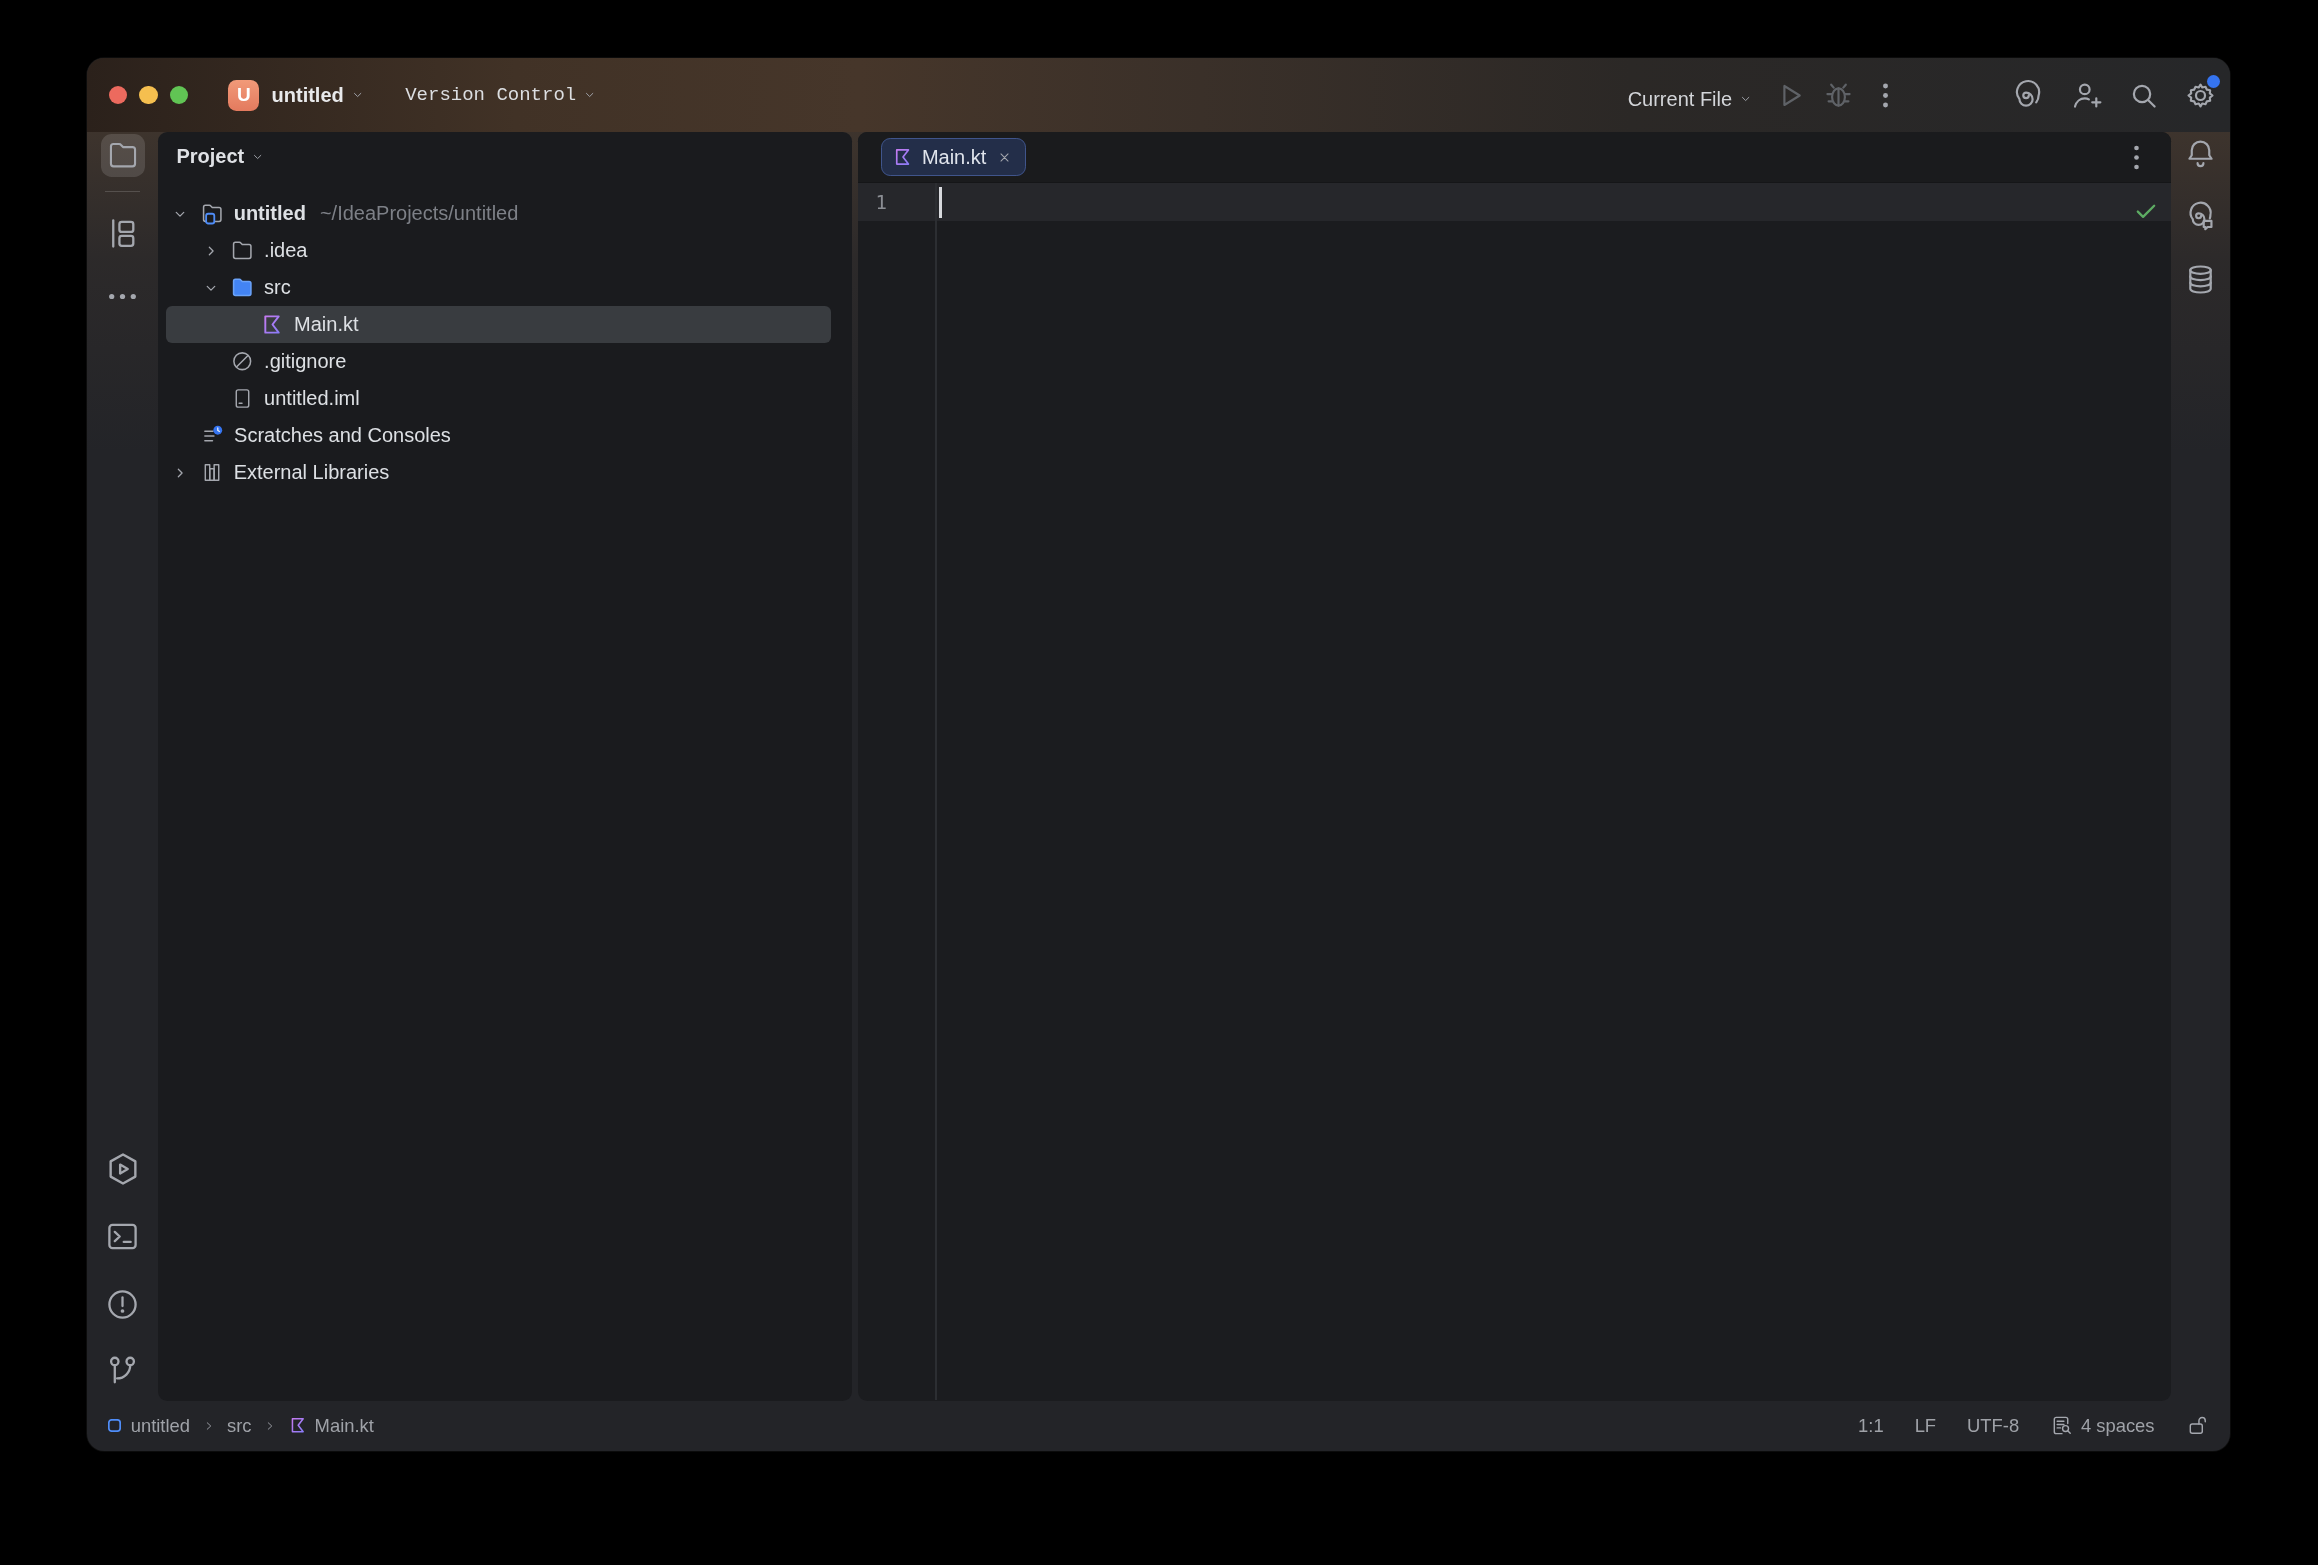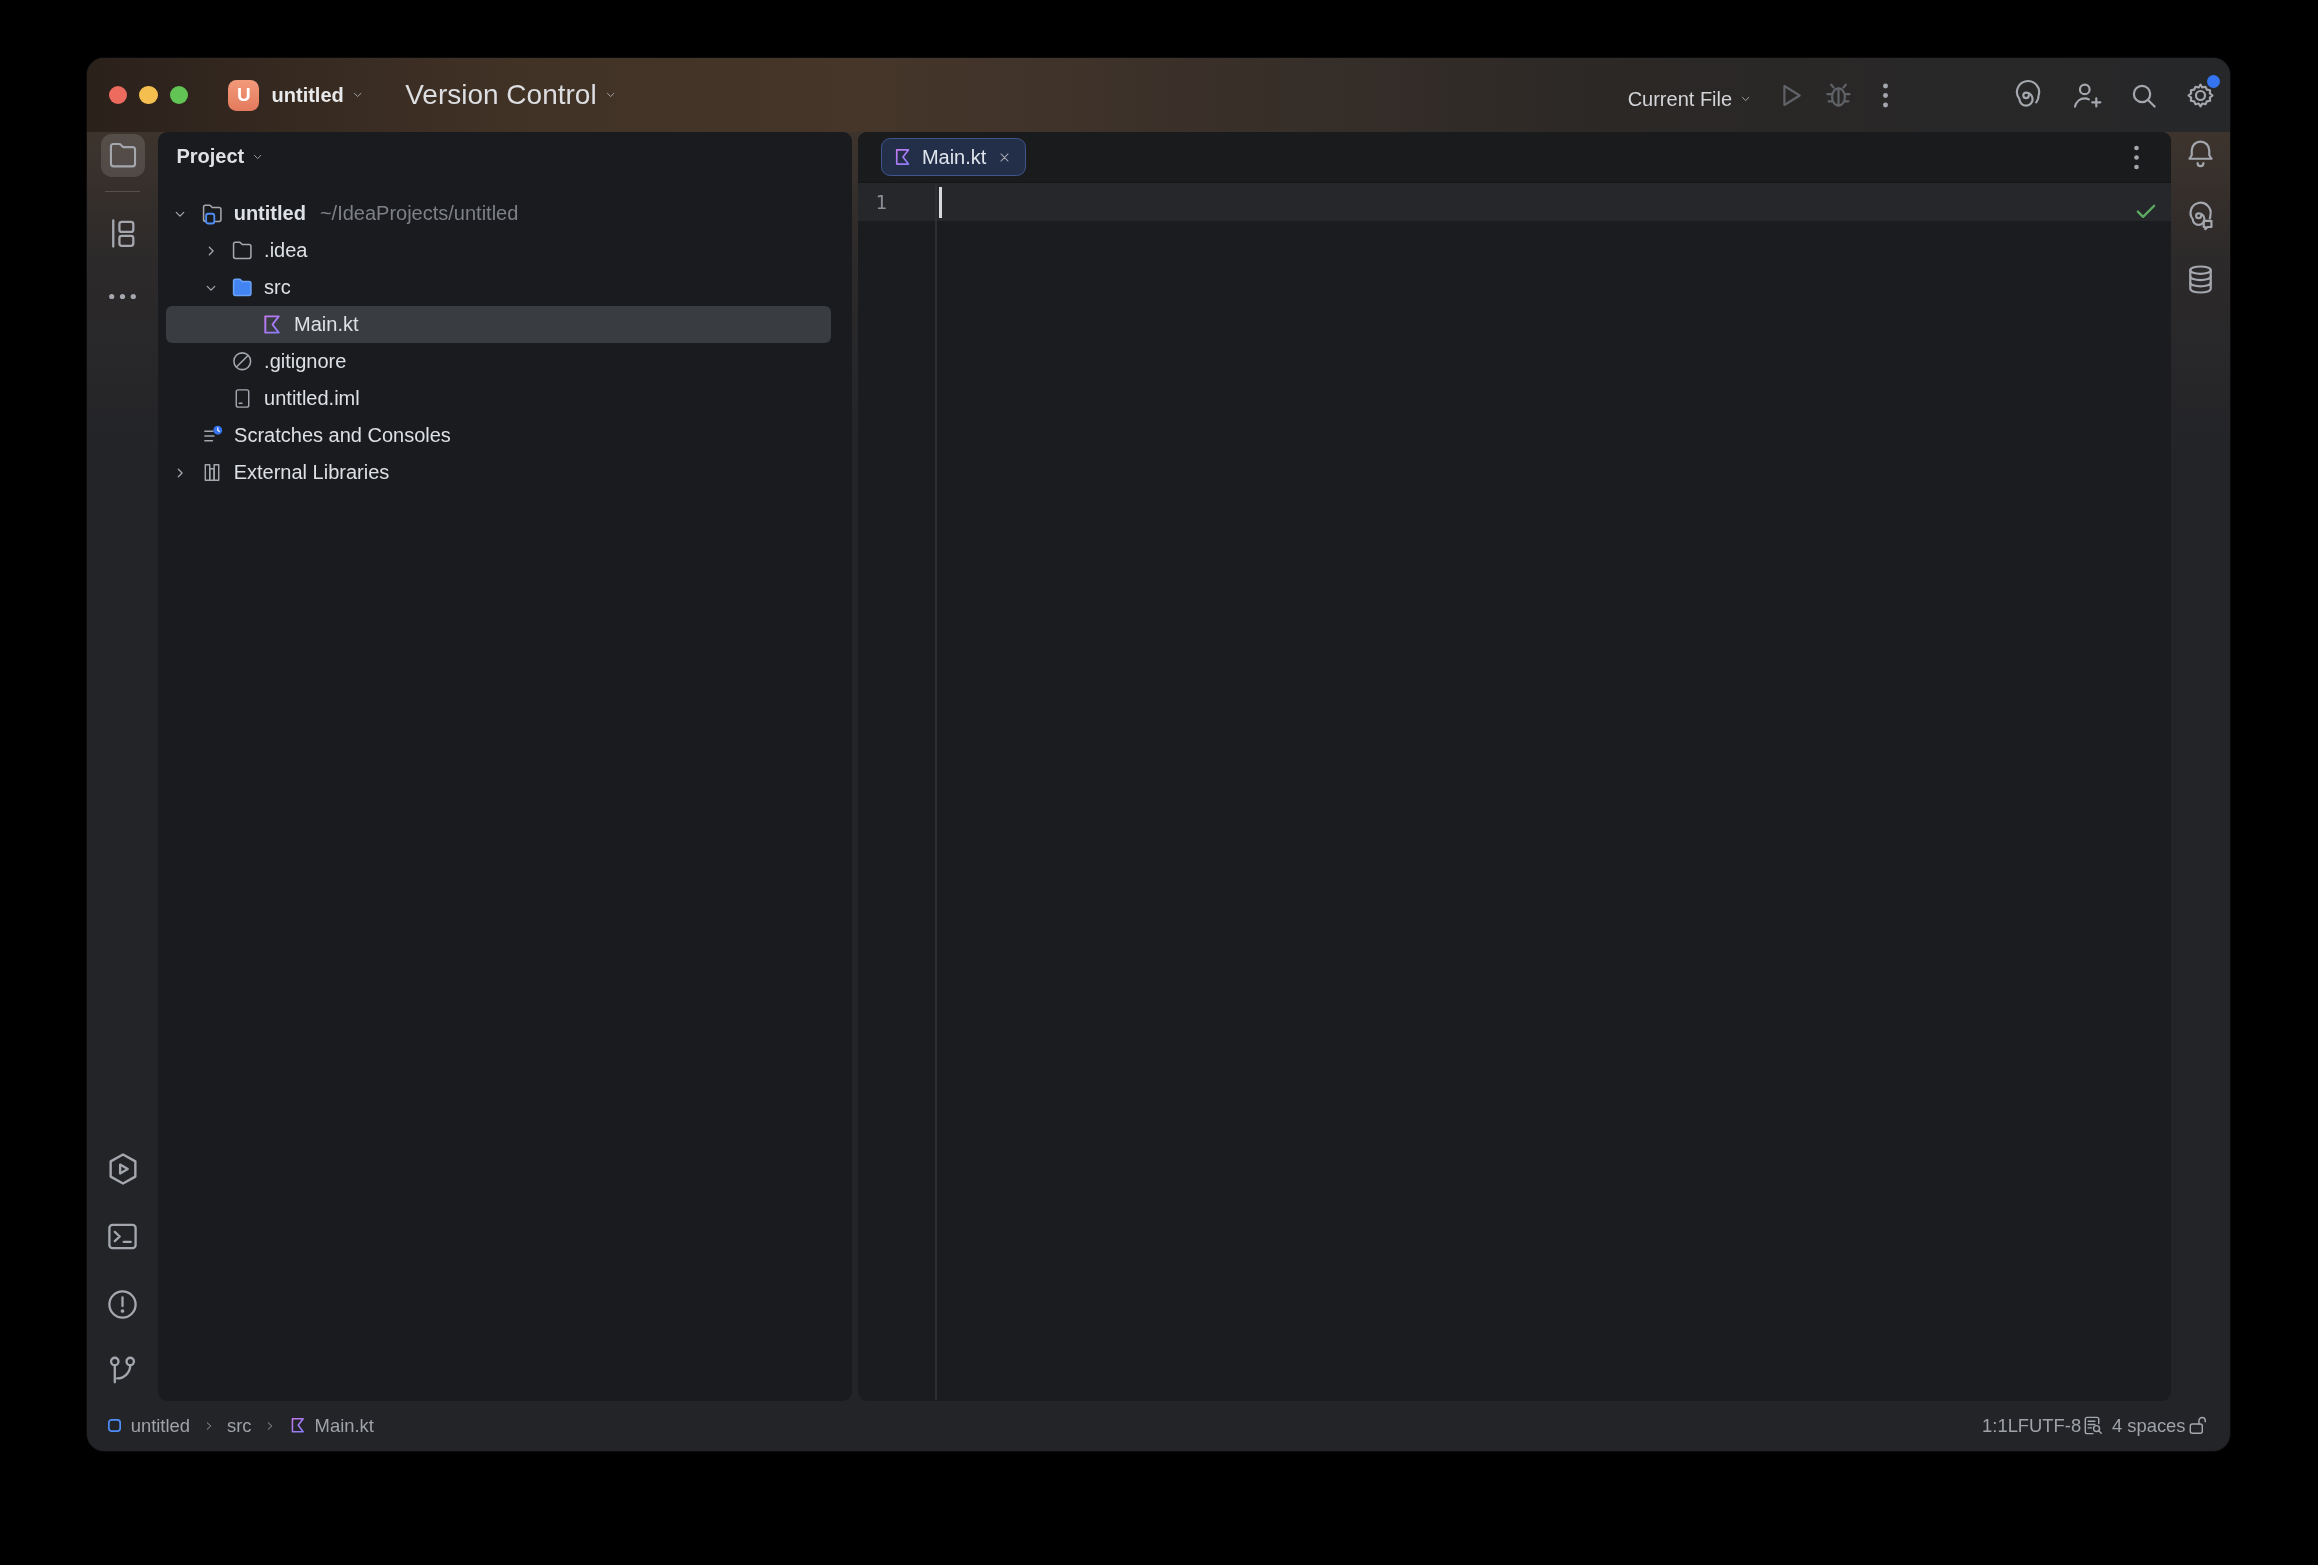--- a/index.html
+++ b/index.html
@@ -26,21 +26,21 @@
   .light.green  { background:#61c454; }
 
   .project-widget { display:flex; align-items:center; margin-left:40px; cursor:default; }
   .project-badge { width:31px; height:31px; border-radius:8.4px;
                    background:linear-gradient(180deg,#f29a79,#e37a5e);
                    color:#fff; font-size:19px; font-weight:bold;
                    display:flex; align-items:center; justify-content:center; }
   .project-name { margin-left:12.3px; color:#e8e9eb; font-size:20px; font-weight:600; }
   .chev { margin-left:6.1px; }
   .vcs-widget { display:flex; align-items:center; margin-left:40px; }
-  .vcs-label { color:#dcdee1; font-size:28px; }
+  .vcs-label { color:#dcdee1; font-size:19px;font-family:Liberation Mono, monospace; }
 
   .tb-right { position:absolute; right:0; top:0; height:74px; display:flex; align-items:center;
               padding-right:12.3px; }
   .runcfg { display:flex; align-items:center;margin-top:8px; }
   .runcfg-label { color:#d3d5d9; font-size:20px; }
   .tb-icon { width:35px; height:35px; display:flex; align-items:center; justify-content:center; }
   .gear-wrap { position:relative; }
   .gear-dot { position:absolute; right:-2.3px; top:-2.3px; width:13px; height:13px; border-radius:50%;
               background:#3574f0; }
 
@@ -96,21 +96,21 @@
   .right-rail { position:absolute; right:0; top:0; width:60px; height:100%;
                 display:flex; flex-direction:column; align-items:center; gap:28px; padding-top:3.8px; }
   .rr-btn { width:35px; height:35px; display:flex; align-items:center; justify-content:center; }
 
   
   .status-bar { position:absolute; left:0; right:0; bottom:0; height:51px; z-index:2;
                 display:flex; align-items:center; justify-content:space-between;
                 padding:0 21.5px 0 19px; font-size:18.4px; color:#9fa2a8; }
   .crumbs { display:flex; align-items:center; gap:11.5px; }
   .crumb { display:flex; align-items:center; gap:7.7px; }
-  .sb-right { display:flex; align-items:center; }
+  .sb-right { display:flex; align-items:center; gap:31px; }
   .sb-item { display:flex; align-items:center; gap:7.7px; }
 
   svg { display:block; }
   .s  { fill:none; stroke:#a4a7ae; stroke-width:1.5; stroke-linecap:round; stroke-linejoin:round; }
   .s-dim { stroke:#5f6267; }
   .s-f { fill:#a4a7ae; stroke:none; }
 </style>
 </head>
 <body>
 

